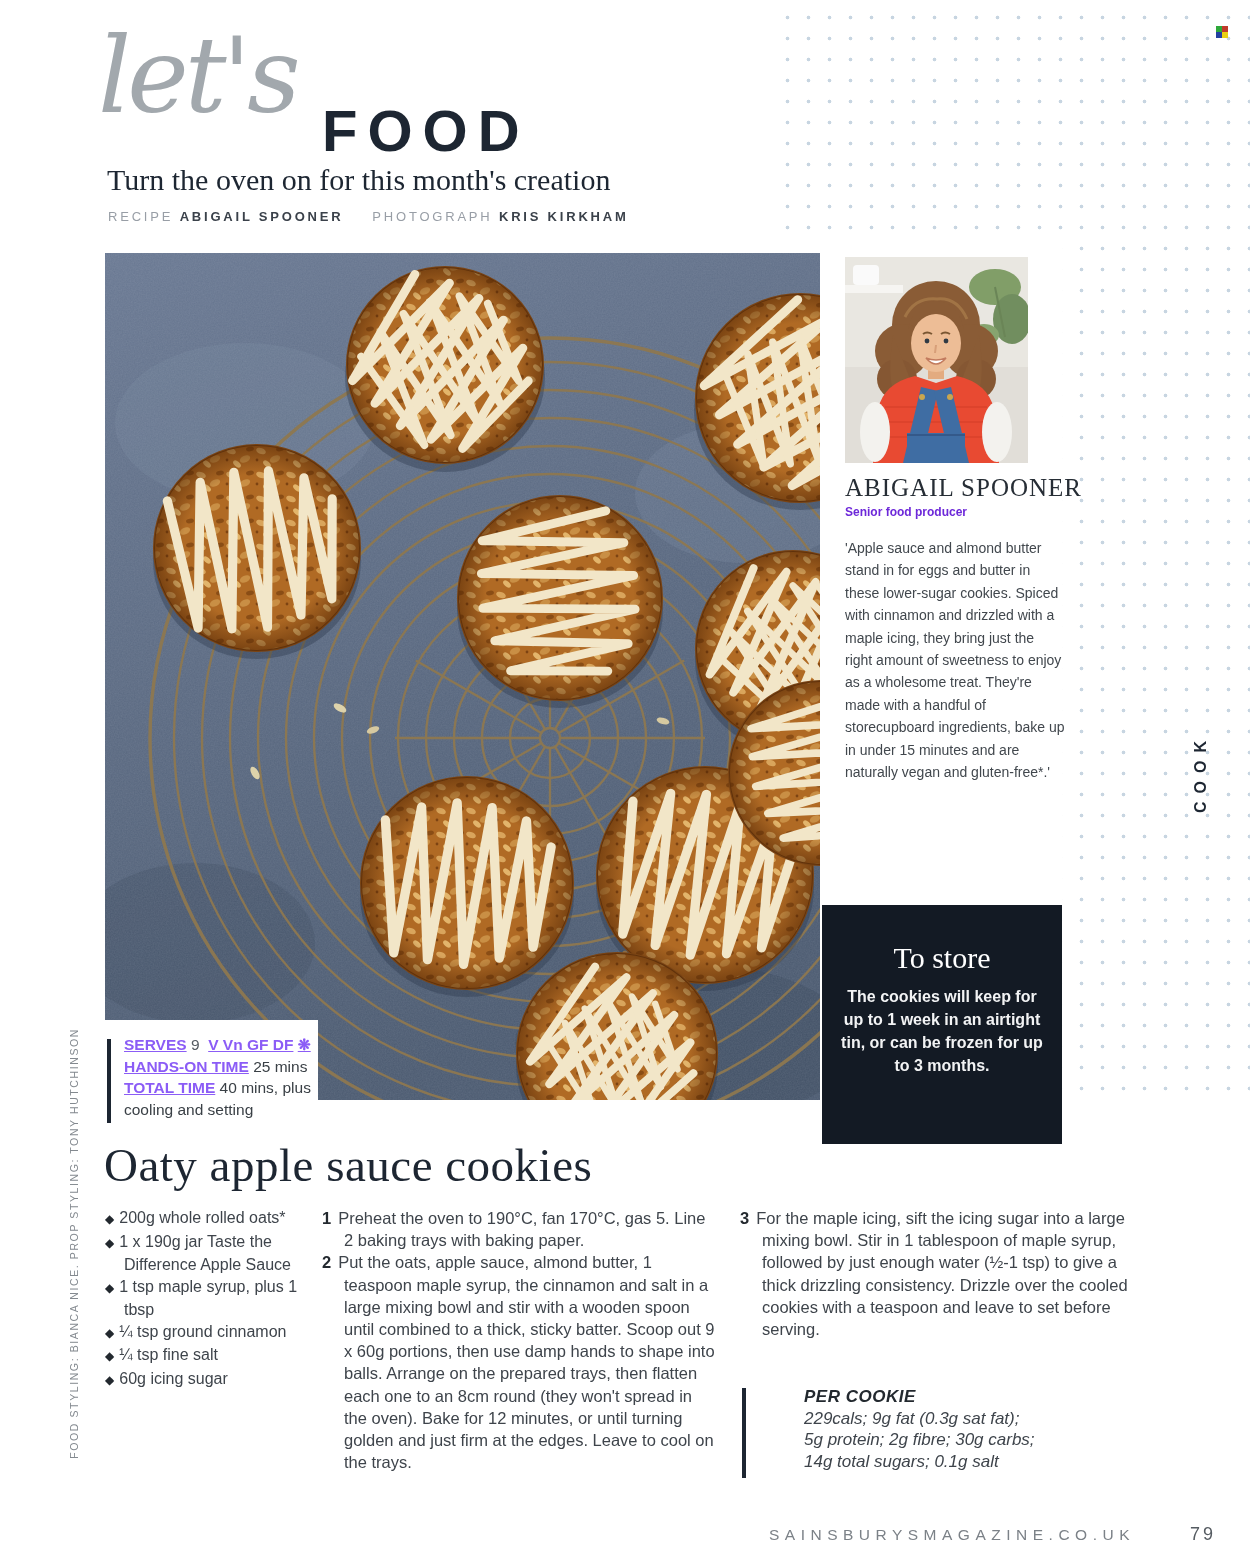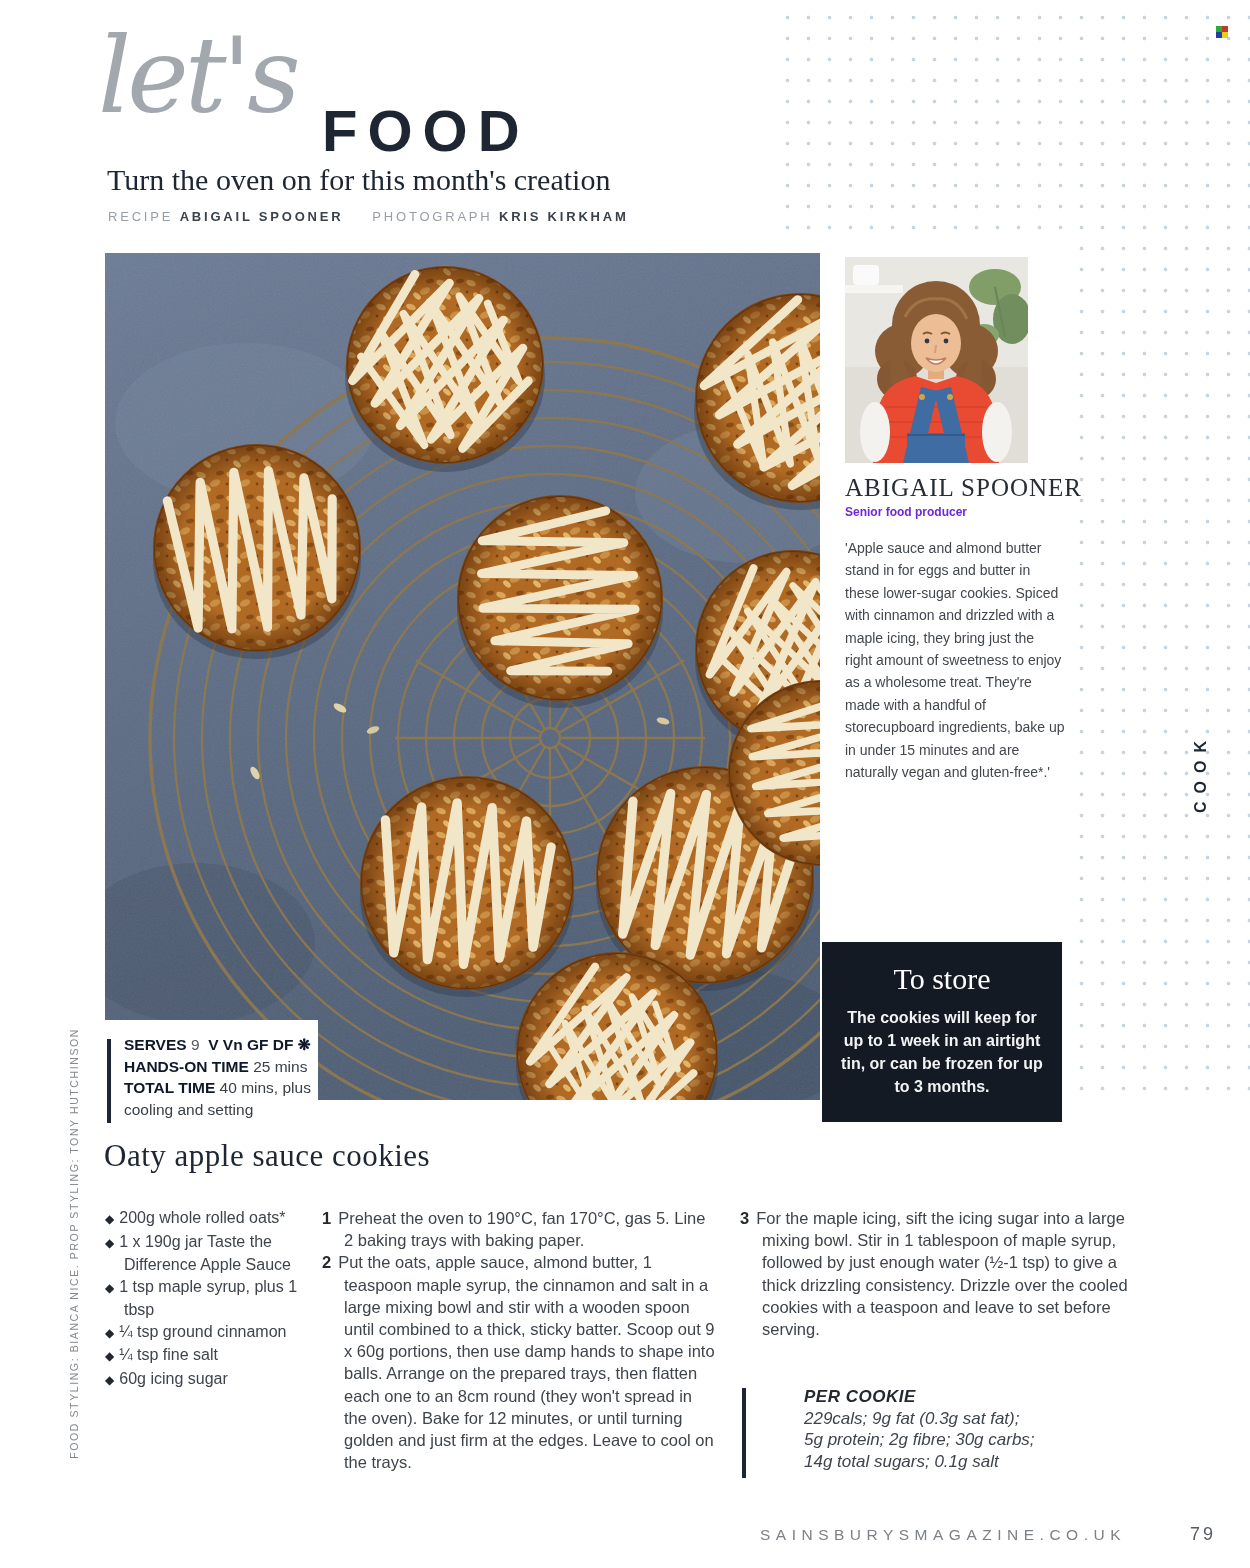--- a/index.html
+++ b/index.html
@@ -43,61 +43,61 @@
   .photo-notch { left:105px; top:1020px; width:213px; height:82px; background:#ffffff; }
 
   
   .author-photo { left:845px; top:257px; width:183px; height:206px; overflow:hidden; }
   .author-name { left:845px; top:474px; font-family:"Liberation Serif", serif;
     font-size:25px; letter-spacing:1px; color:#262d35; }
   .author-role { left:845px; top:505px; font-size:12px; font-weight:700; color:#6d28d9; }
   .author-quote { left:845px; top:537px; width:220px; font-size:14px; line-height:22.4px; color:#41474d; }
 
   
-  .to-store { left:822px; top:905px; width:240px; height:180px; background:#131a24;
-    color:#f2f3f4; text-align:center; padding-top:20px;margin-top:37px; }
+  .to-store { left:822px; top:905px; width:240px; height:239px; background:#131a24;
+    color:#f2f3f4; text-align:center; padding-top:36px; }
   .to-store .ts-title { font-family:"Liberation Serif", serif; font-size:30px; font-weight:400; color:#ffffff; }
   .to-store .ts-body { margin:10px auto 0; width:205px; font-size:16px; line-height:23px; font-weight:700; }
 
   
   .cook-label { left:1192px; top:733px; height:150px; }
   .cook-label span { writing-mode:vertical-rl; transform:rotate(180deg); display:inline-block;
     font-size:16px; font-weight:700; letter-spacing:8px; color:#1d2632; }
   .side-credit { left:68px; top:1028px; height:478px; }
   .side-credit span { writing-mode:vertical-rl; transform:rotate(180deg); display:inline-block;
     font-size:10.5px; letter-spacing:1.6px; color:#83898f; white-space:nowrap; }
 
   
   .serves-bar { left:107px; top:1039px; width:4px; height:84px; background:#1d2632; }
   .serves { left:124px; top:1034px; width:210px; font-size:15.5px; line-height:21.5px; color:#3a4046; }
-  .serves b { color:#0f172a; }
+  .serves b { color:#8b5cf6;text-decoration:underline; }
   .serves .num { color:#555b61; }
 
   
   .recipe-title { left:104px; top:1138px; font-family:"Liberation Serif", serif;
-    font-size:31px; color:#1d2632; letter-spacing:0.5px;text-align:right; }
+    font-size:47px; color:#1d2632; letter-spacing:0.5px;text-align:right; }
 
   .col-ing { left:105px; top:1207px; width:216px; }
   .col-ing .ing { padding-left:19px; text-indent:-19px; font-size:16px; line-height:21.5px;
     color:#3e444b; }
   .col-ing .ing .dia { color:#23292f; font-size:12px; margin-right:5px; font-style:normal; }
 
   .col-steps { left:322px; top:1207px; width:394px; }
   .col-steps3 { left:740px; top:1207px; width:400px; }
   .step { padding-left:22px; text-indent:-22px; font-size:16.5px; line-height:22.2px; color:#3e444b; }
   .step .snum { font-weight:700; color:#23292f; margin-right:7px; }
   .note { margin-left:22px; font-size:16.5px; line-height:22.2px; font-style:italic; color:#3e444b; }
   .note .endsq { font-style:normal; color:#111; font-size:15px; margin-left:6px; }
 
   .pc-bar { left:742px; top:1388px; width:4px; height:90px; background:#1d2632; }
   .percookie { left:804px; top:1386px; width:360px; font-size:17px; line-height:21.5px; color:#3e444b;font-style:italic; }
   .percookie .pc-label { font-weight:800; letter-spacing:0.5px; color:#23292f; }
 
   .footer { left:600px; top:1524px; width:616px; display:flex; justify-content:flex-end;
-    align-items:baseline; gap:44px; }
+    align-items:baseline; gap:35px; }
   .footer .site { font-size:15.5px; letter-spacing:5.5px; color:#7b8187; }
   .footer .pagenum { font-size:18px; letter-spacing:3px; color:#555b61;margin-left:20px; }
 </style>
 </head>
 <body>
 
 <div class="abs dots"></div>
 <div class="abs pixel-marker">
   <i style="background:#2ea83a"></i>
     <i style="background:#c03a2b"></i>

